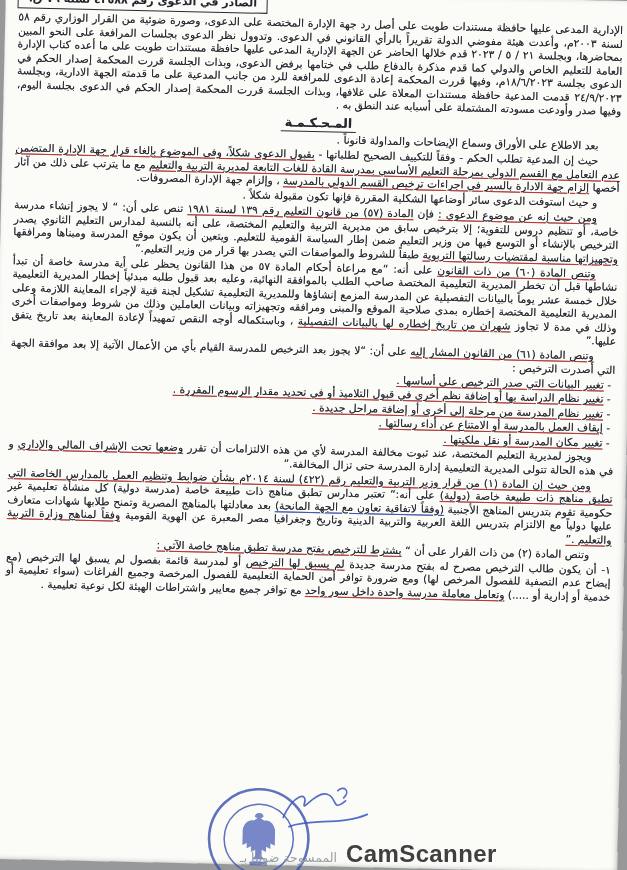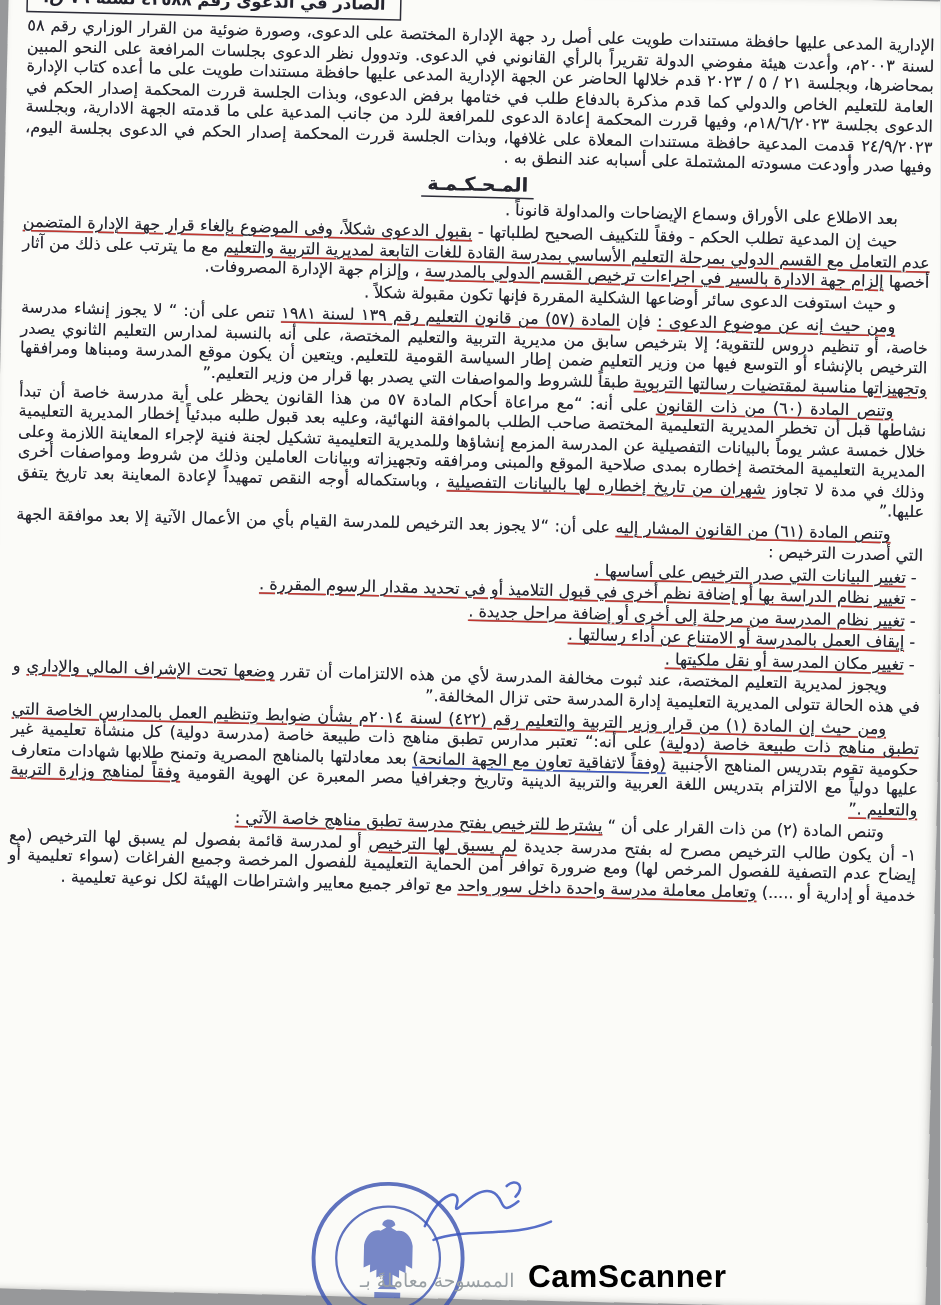--- a/index.html
+++ b/index.html
@@ -89,22 +89,22 @@
     position:absolute;
     left:240px;top:840px;
     display:flex;align-items:baseline;gap:9px;
     direction:ltr;
     color:#989fa3;
     z-index:6;
   }
   .wm-ar{font-size:12.5px;}
   .wm-brand{
     font-family:"Liberation Sans",sans-serif;
-    font-size:21px;font-weight:bold;letter-spacing:.4px;
-    color:#000000;
+    font-size:24px;font-weight:bold;letter-spacing:.4px;
+    color:#404040;
   }
 </style>
 </head>
 <body>
 
 <div class="viewport">
 
   <div class="page">
 
     <div class="case-header">الصادر في الدعوى رقم ٤٣٥٨٨ لسنة ٧٦ ق.</div>
@@ -148,17 +148,17 @@
 
     <svg class="signature" viewBox="0 0 120 60">
       <path d="M8,36 C18,12 32,10 29,21 C26,32 40,8 52,12 C62,15 56,30 70,18"></path>
       <path d="M14,45 C36,36 66,43 92,31"></path>
       <path d="M62,8 c6,-6 13,0 6,7"></path>
     </svg>
 
   </div>
 
   <div class="watermark">
-    <span class="wm-ar">الممسوحة معاملةً بـ</span>
+    <span class="wm-ar">الممسوحة ضوئياً بـ</span>
     <span class="wm-brand">CamScanner</span>
   </div>
 
 </div>
 
 </body></html>

